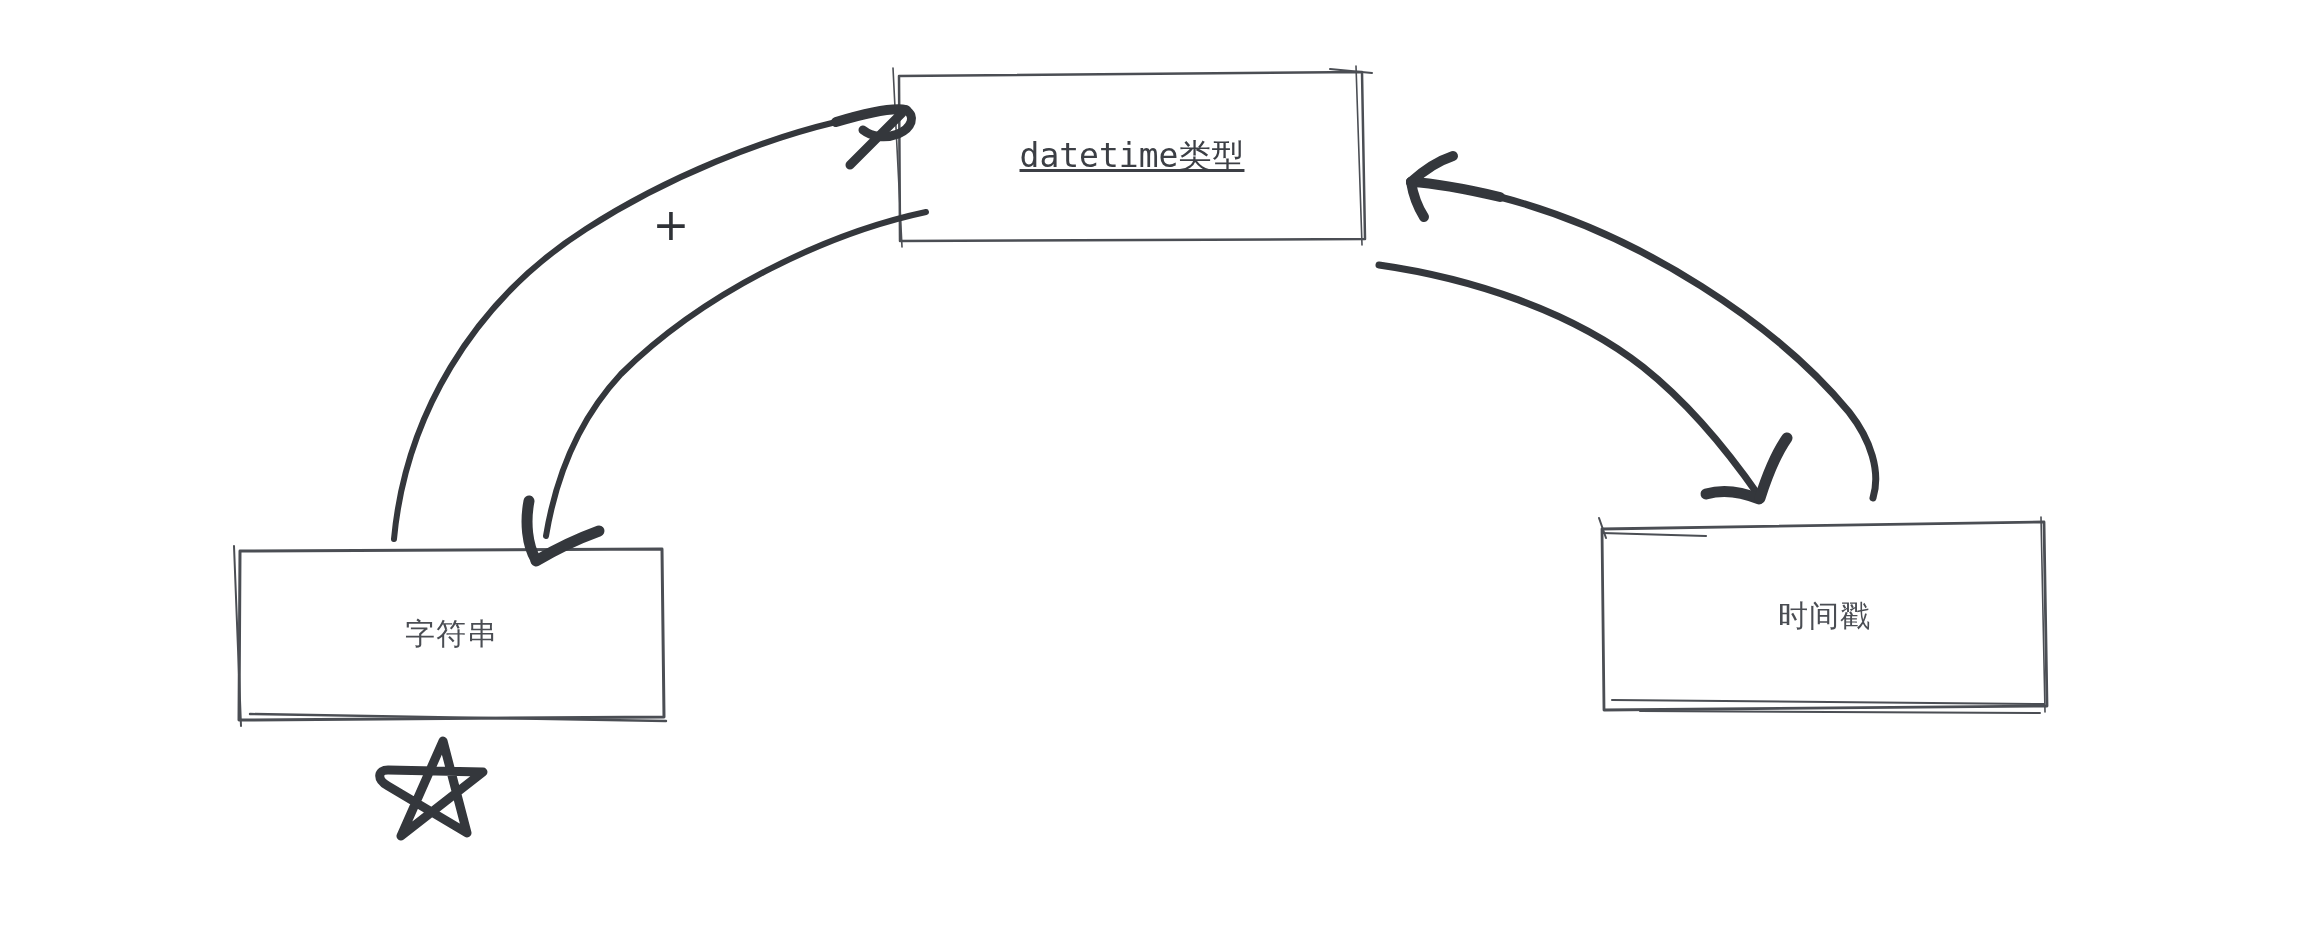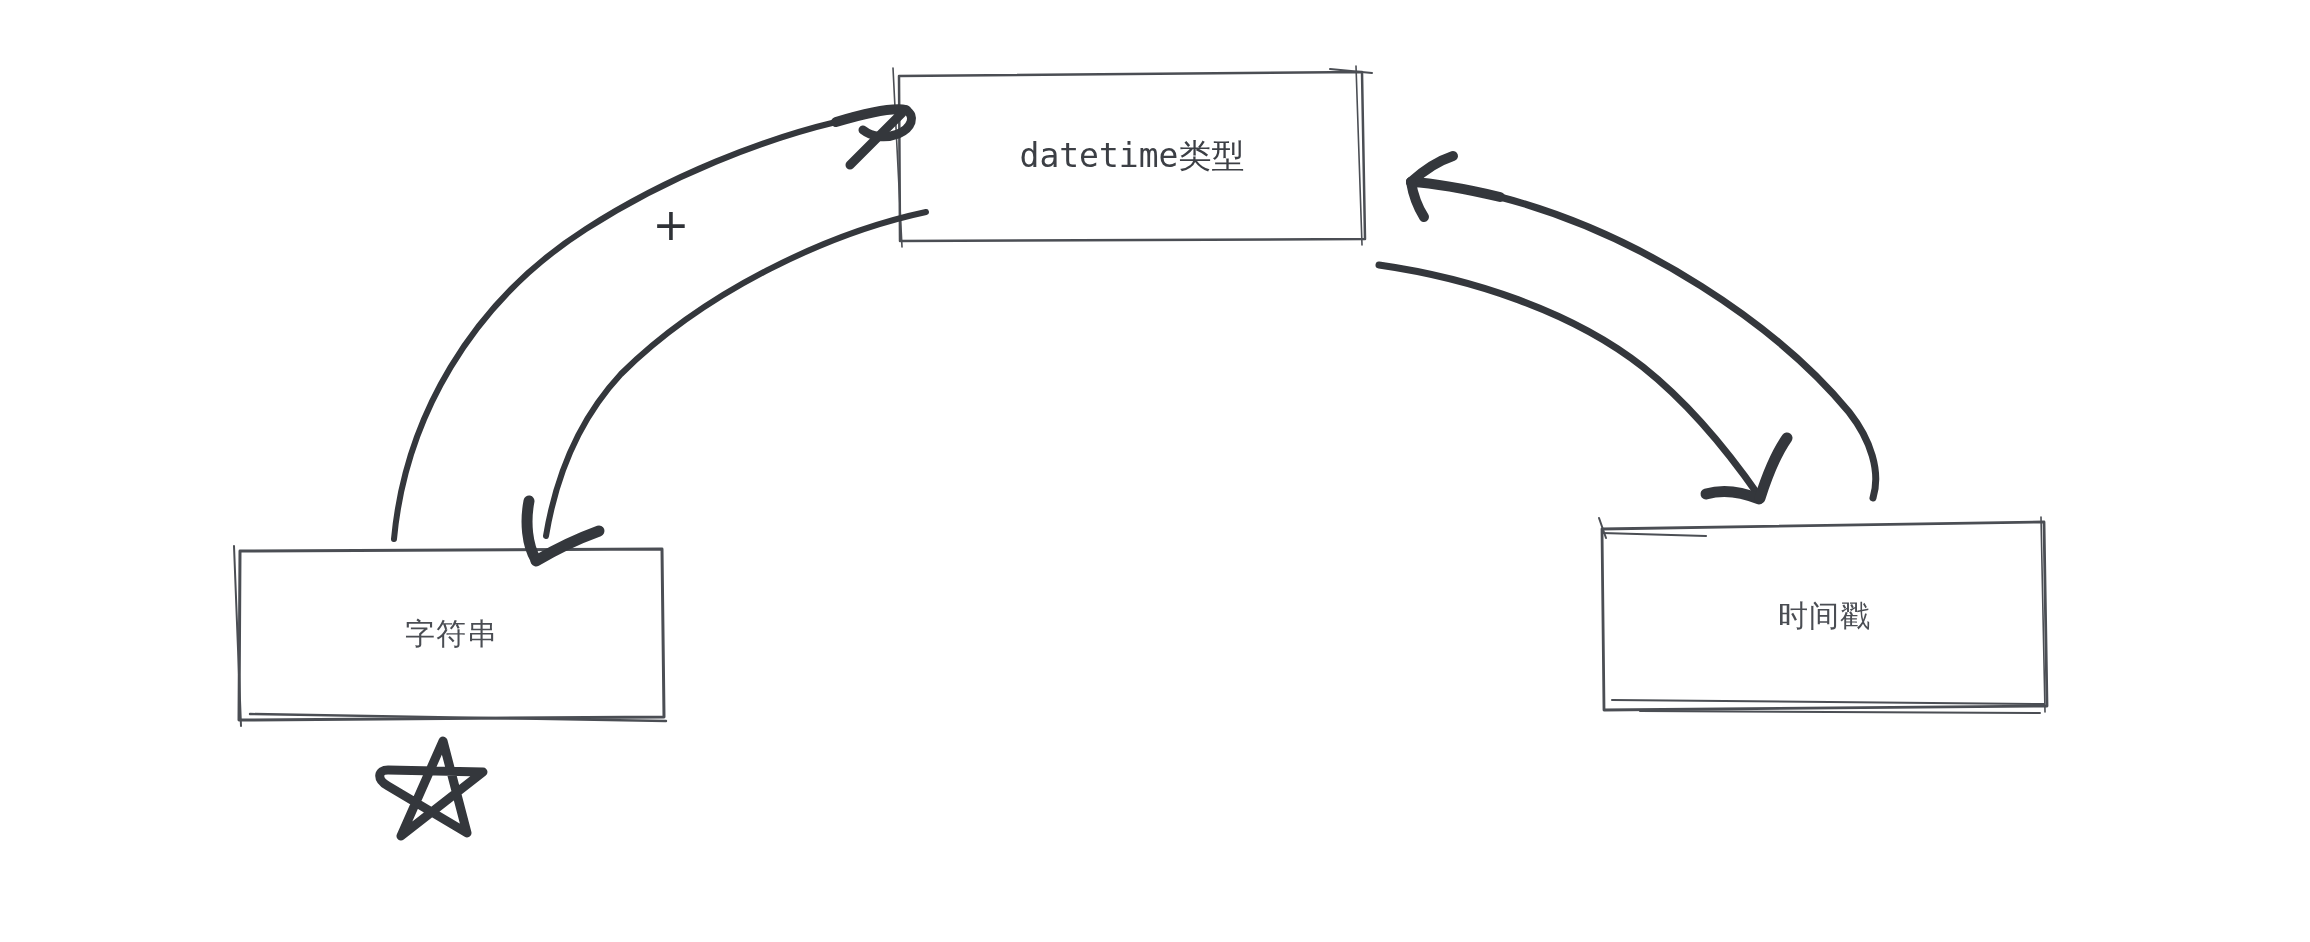--- a/index.html
+++ b/index.html
@@ -48,21 +48,21 @@
     top: 198px;
     width: 50px;
     height: 54px;
     font-size: 44px;
     font-weight: 400;
     line-height: 54px;
     text-align: center;
     color: #2f3237;
     font-family: "DejaVu Sans", sans-serif;
   }
-  .lbl-datetime  { left: 899px;  top: 72px;  width: 466px; height: 169px; }
+  .lbl-datetime  { left: 899px;  top: 72px;  width: 466px; height: 169px; text-decoration: underline; }
   .lbl-string    { left: 239px;  top: 549px; width: 425px; height: 171px; }
   .lbl-timestamp { left: 1602px; top: 522px; width: 445px; height: 188px; }
 </style>
 </head>
 <body>
 
 <div class="canvas">
 
   <svg viewBox="0 0 2310 942" fill="none" stroke-linecap="round" stroke-linejoin="round">
 

